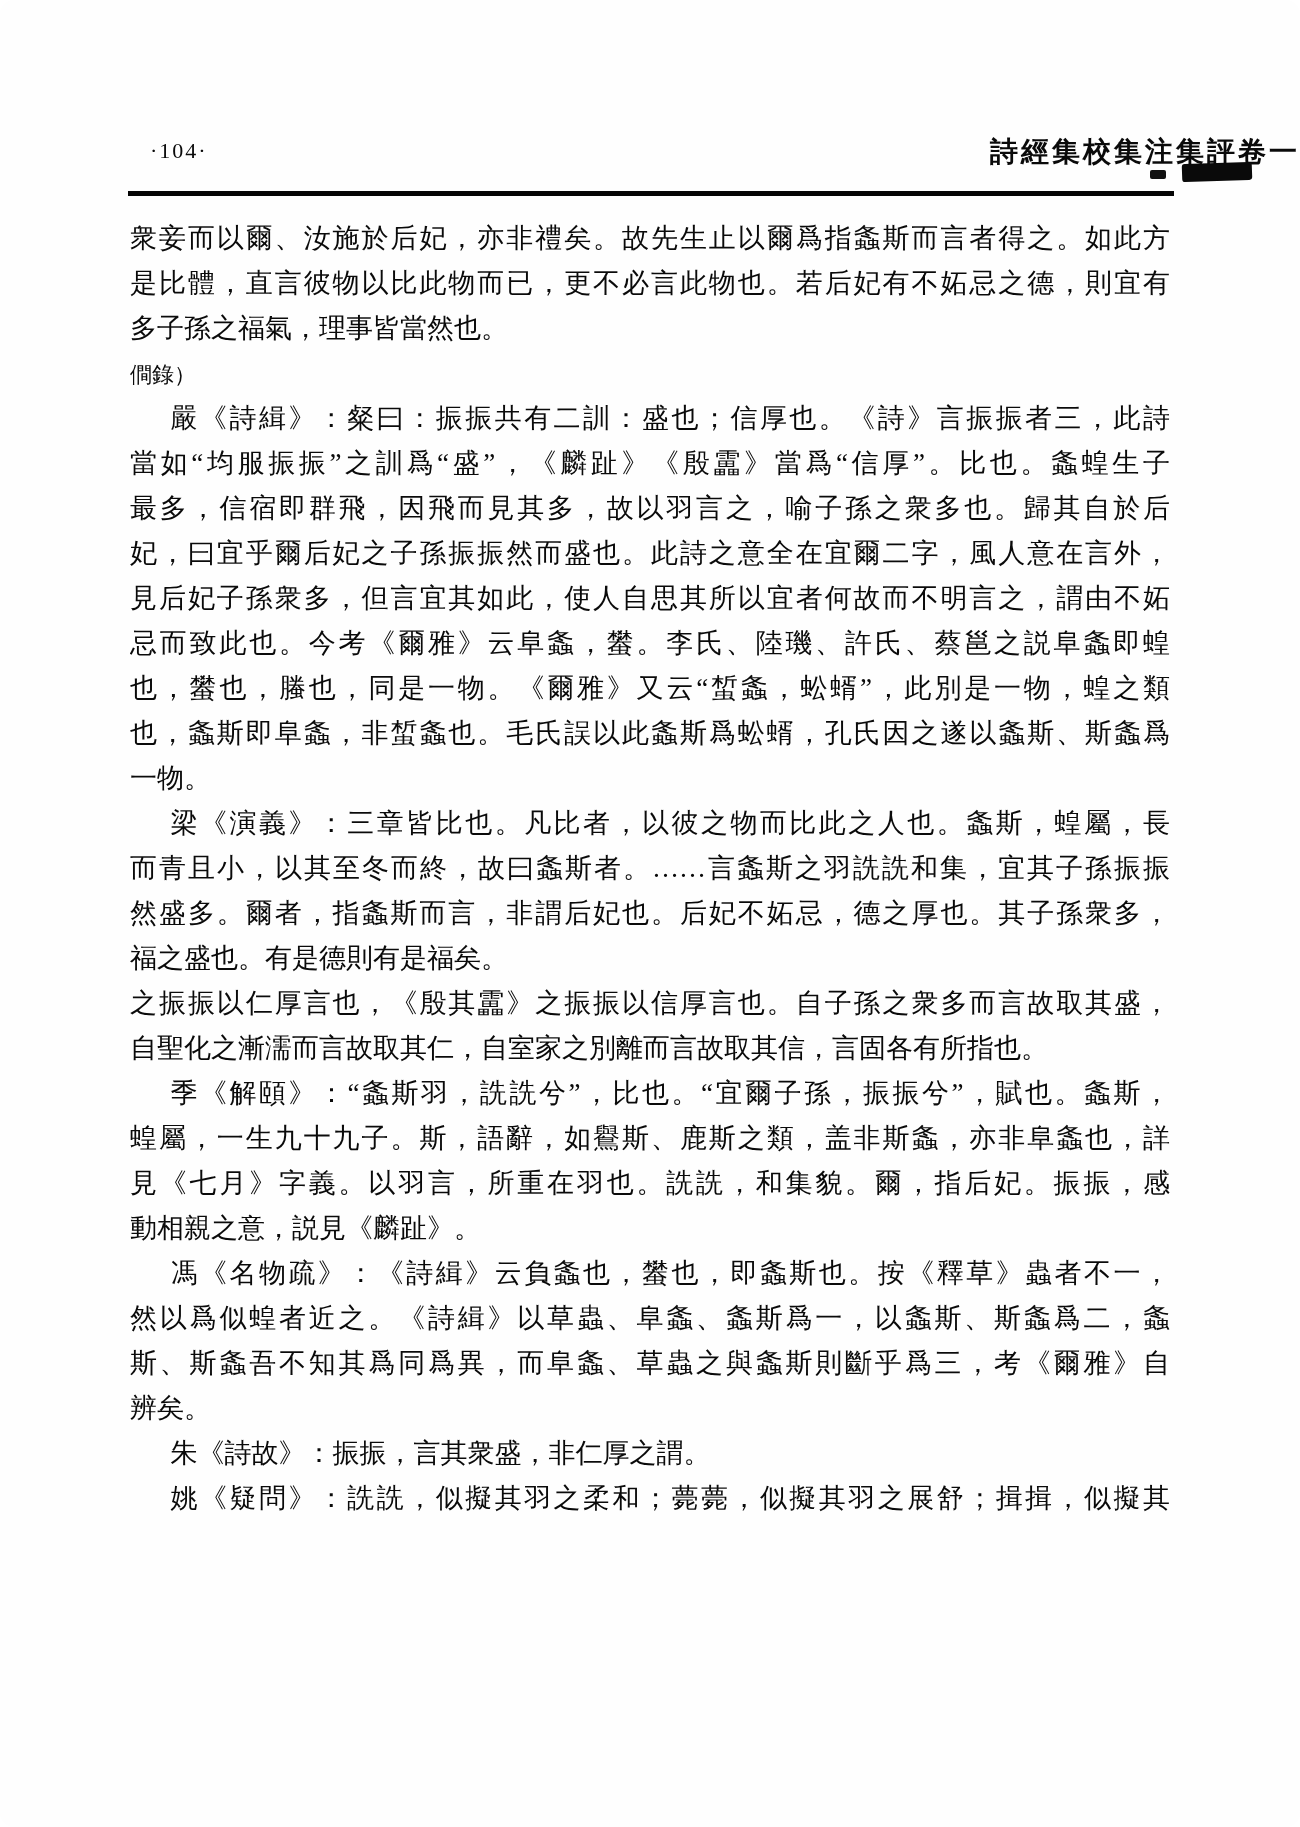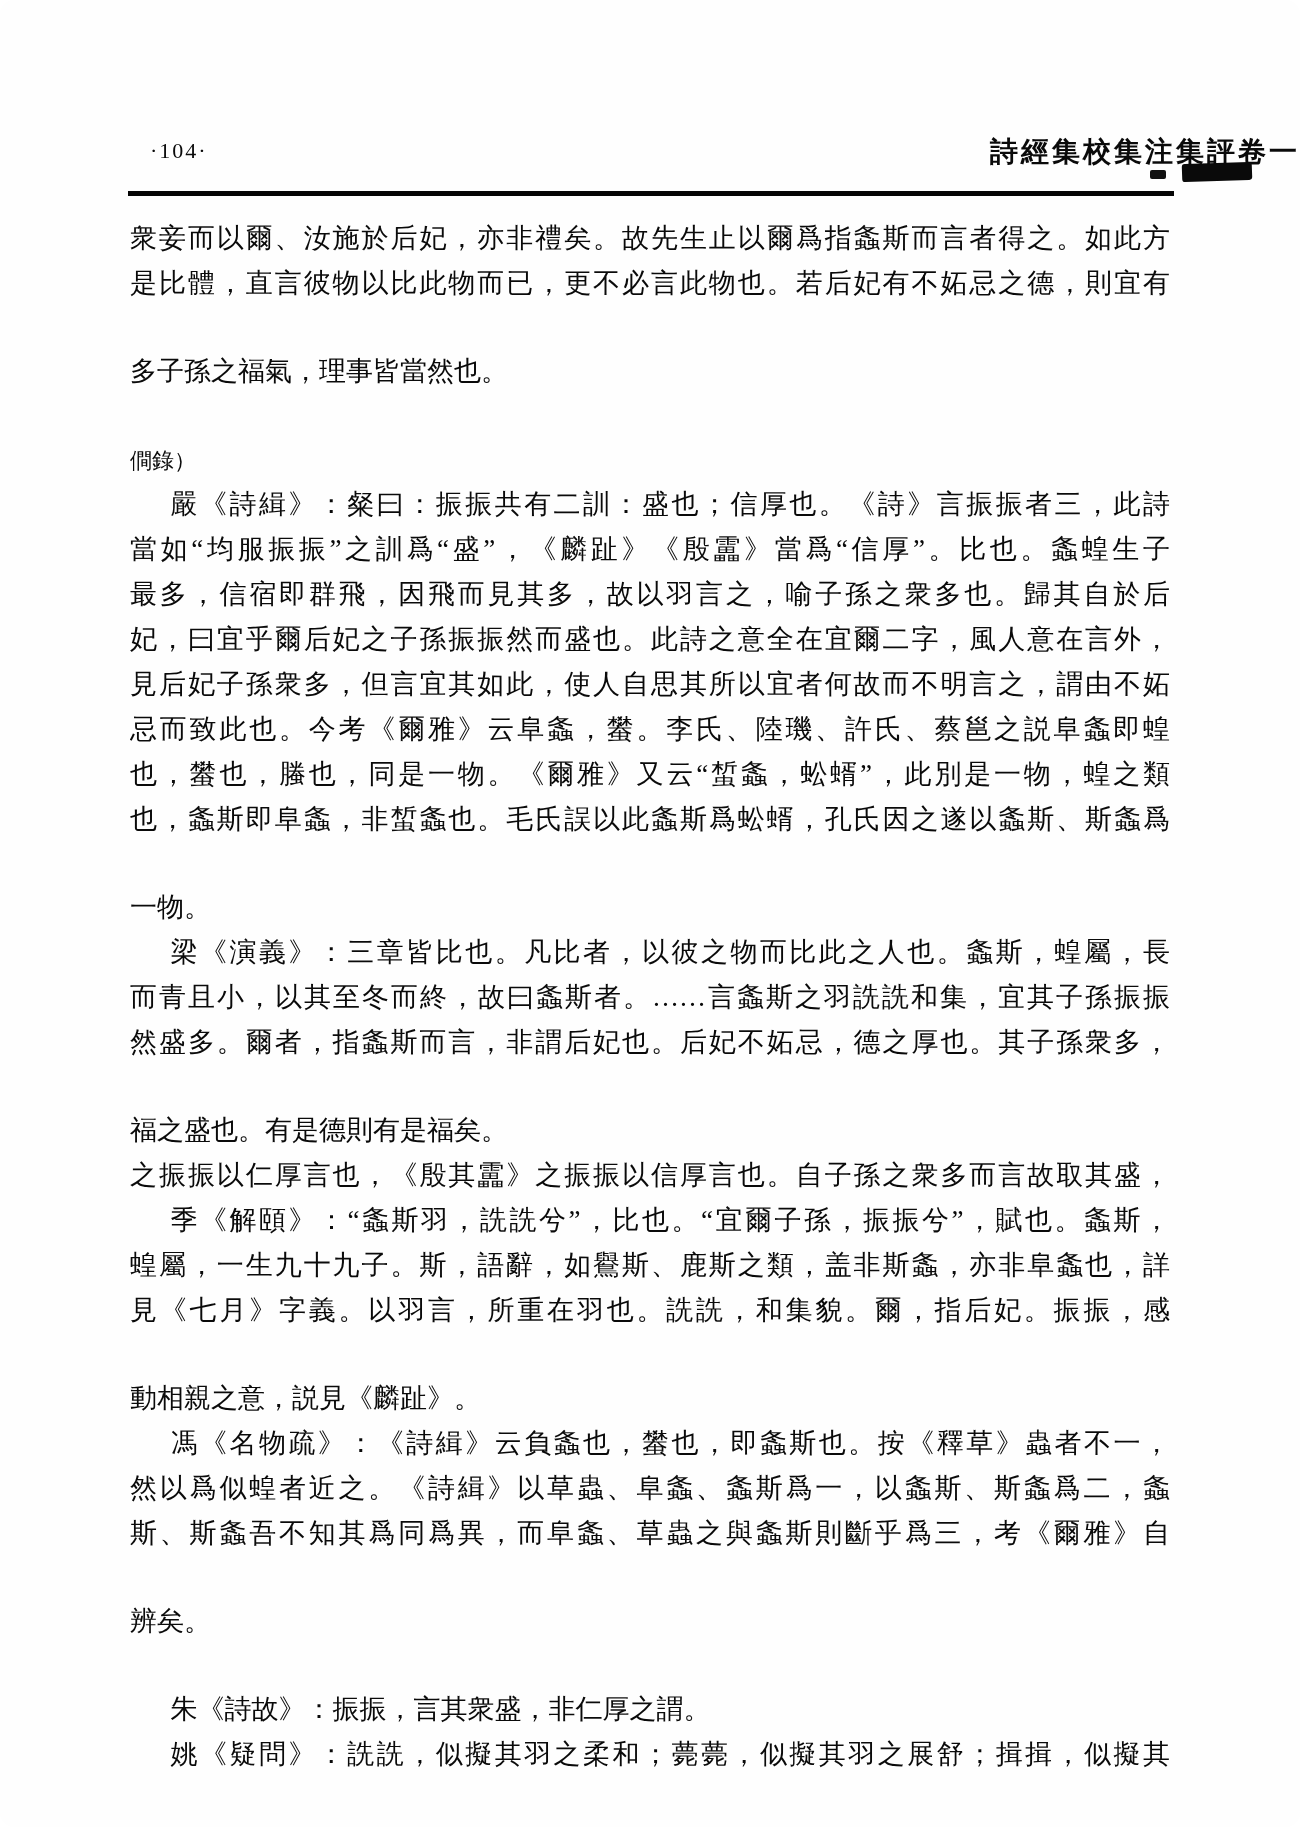--- a/index.html
+++ b/index.html
@@ -45,21 +45,21 @@
   }
   .line {
     height: 45px; line-height: 45px;
     font-size: 27px;
     text-align: justify;
     text-align-last: justify;
     text-justify: inter-ideograph;
     overflow: hidden;
     white-space: normal;
   }
-  .line.end { text-align-last: left; margin-top: 43px; }
+  .line.end { text-align-last: left; }
   .line.indent { text-indent: 1.5em; }
   .small { font-size: 22px; }
 </style>
 </head>
 <body>
 
 <div class="page">
 
   <div class="page-num">·104·</div>
 
@@ -81,20 +81,21 @@
       <div class="line"><span>見后妃子孫衆多，但言宜其如此，使人自思其所以宜者何故而不明言之，謂由不妬</span></div>
       <div class="line"><span>忌而致此也。今考《爾雅》云阜螽，蠜。李氏、陸璣、許氏、蔡邕之説阜螽即蝗</span></div>
       <div class="line"><span>也，蠜也，螣也，同是一物。《爾雅》又云“蜤螽，蚣蝑”，此別是一物，蝗之類</span></div>
       <div class="line"><span>也，螽斯即阜螽，非蜤螽也。毛氏誤以此螽斯爲蚣蝑，孔氏因之遂以螽斯、斯螽爲</span></div>
       <div class="line end"><span>一物。</span></div>
       <div class="line indent"><span>梁《演義》：三章皆比也。凡比者，以彼之物而比此之人也。螽斯，蝗屬，長</span></div>
       <div class="line"><span>而青且小，以其至冬而終，故曰螽斯者。……言螽斯之羽詵詵和集，宜其子孫振振</span></div>
       <div class="line"><span>然盛多。爾者，指螽斯而言，非謂后妃也。后妃不妬忌，德之厚也。其子孫衆多，</span></div>
       <div class="line end"><span>福之盛也。有是德則有是福矣。</span></div>
       <div class="line"><span>之振振以仁厚言也，《殷其靁》之振振以信厚言也。自子孫之衆多而言故取其盛，</span></div>
+      <div class="line end"><span>自聖化之漸濡而言故取其仁，自室家之別離而言故取其信，言固各有所指也。</span></div>
       <div class="line indent"><span>季《解頤》：“螽斯羽，詵詵兮”，比也。“宜爾子孫，振振兮”，賦也。螽斯，</span></div>
       <div class="line"><span>蝗屬，一生九十九子。斯，語辭，如鸒斯、鹿斯之類，盖非斯螽，亦非阜螽也，詳</span></div>
       <div class="line"><span>見《七月》字義。以羽言，所重在羽也。詵詵，和集貌。爾，指后妃。振振，感</span></div>
       <div class="line end"><span>動相親之意，説見《麟趾》。</span></div>
       <div class="line indent"><span>馮《名物疏》：《詩緝》云負螽也，蠜也，即螽斯也。按《釋草》蟲者不一，</span></div>
       <div class="line"><span>然以爲似蝗者近之。《詩緝》以草蟲、阜螽、螽斯爲一，以螽斯、斯螽爲二，螽</span></div>
       <div class="line"><span>斯、斯螽吾不知其爲同爲異，而阜螽、草蟲之與螽斯則斷乎爲三，考《爾雅》自</span></div>
       <div class="line end"><span>辨矣。</span></div>
       <div class="line indent end"><span>朱《詩故》：振振，言其衆盛，非仁厚之謂。</span></div>
       <div class="line indent"><span>姚《疑問》：詵詵，似擬其羽之柔和；薨薨，似擬其羽之展舒；揖揖，似擬其</span></div>

